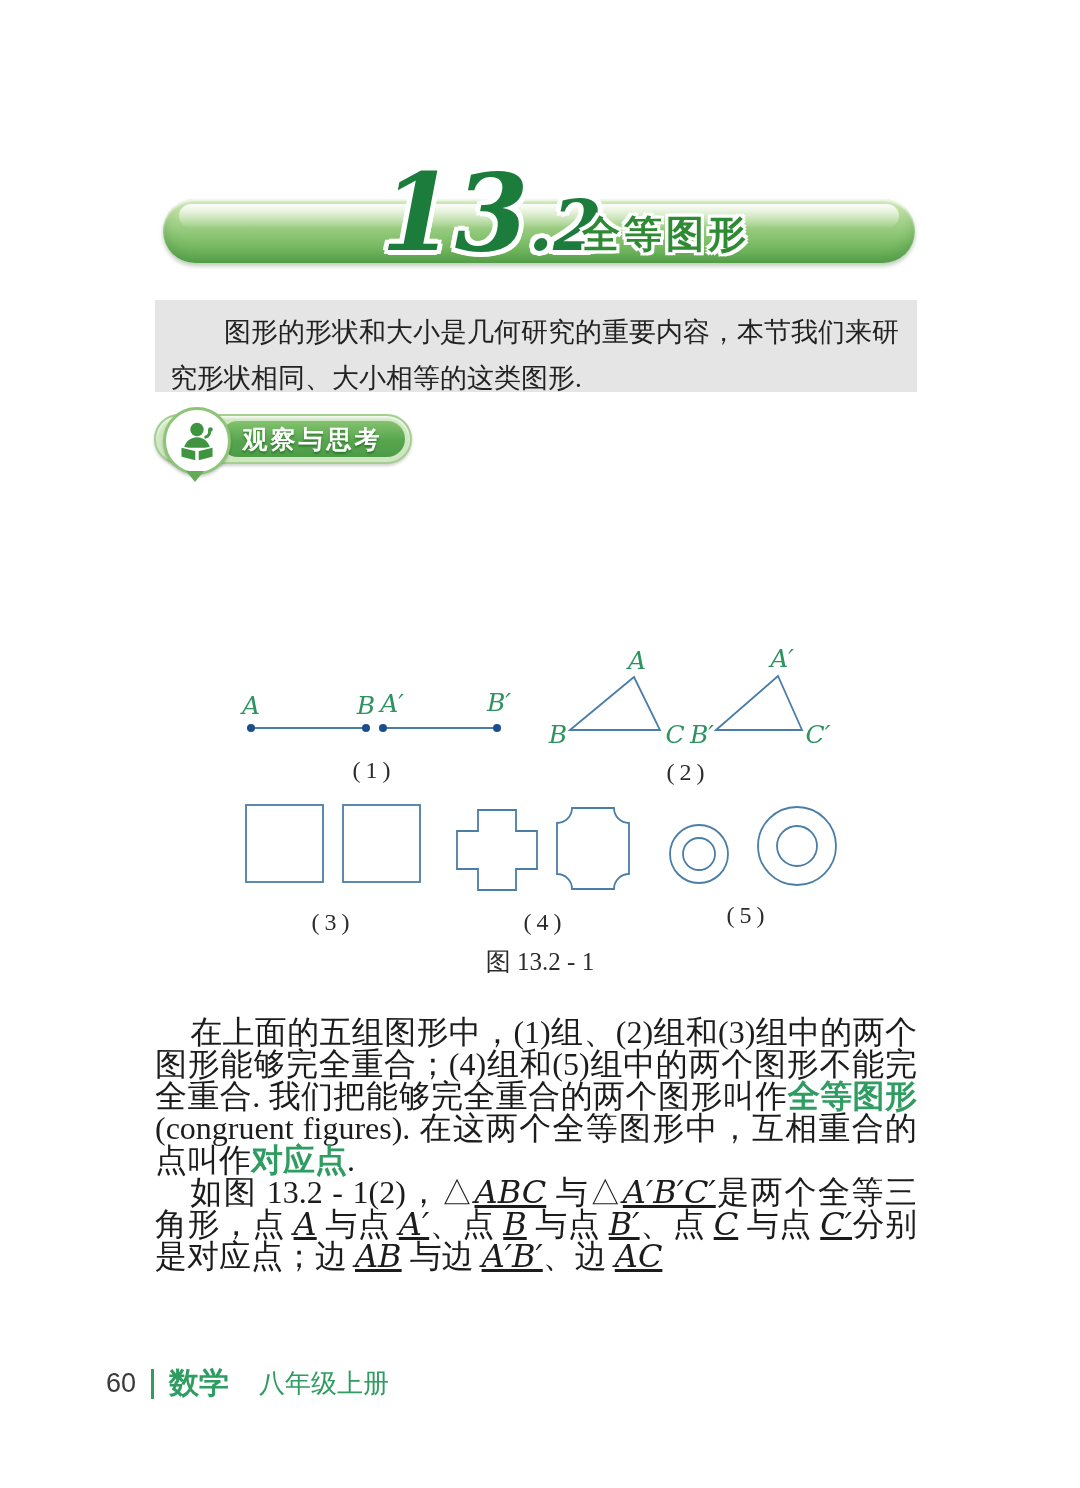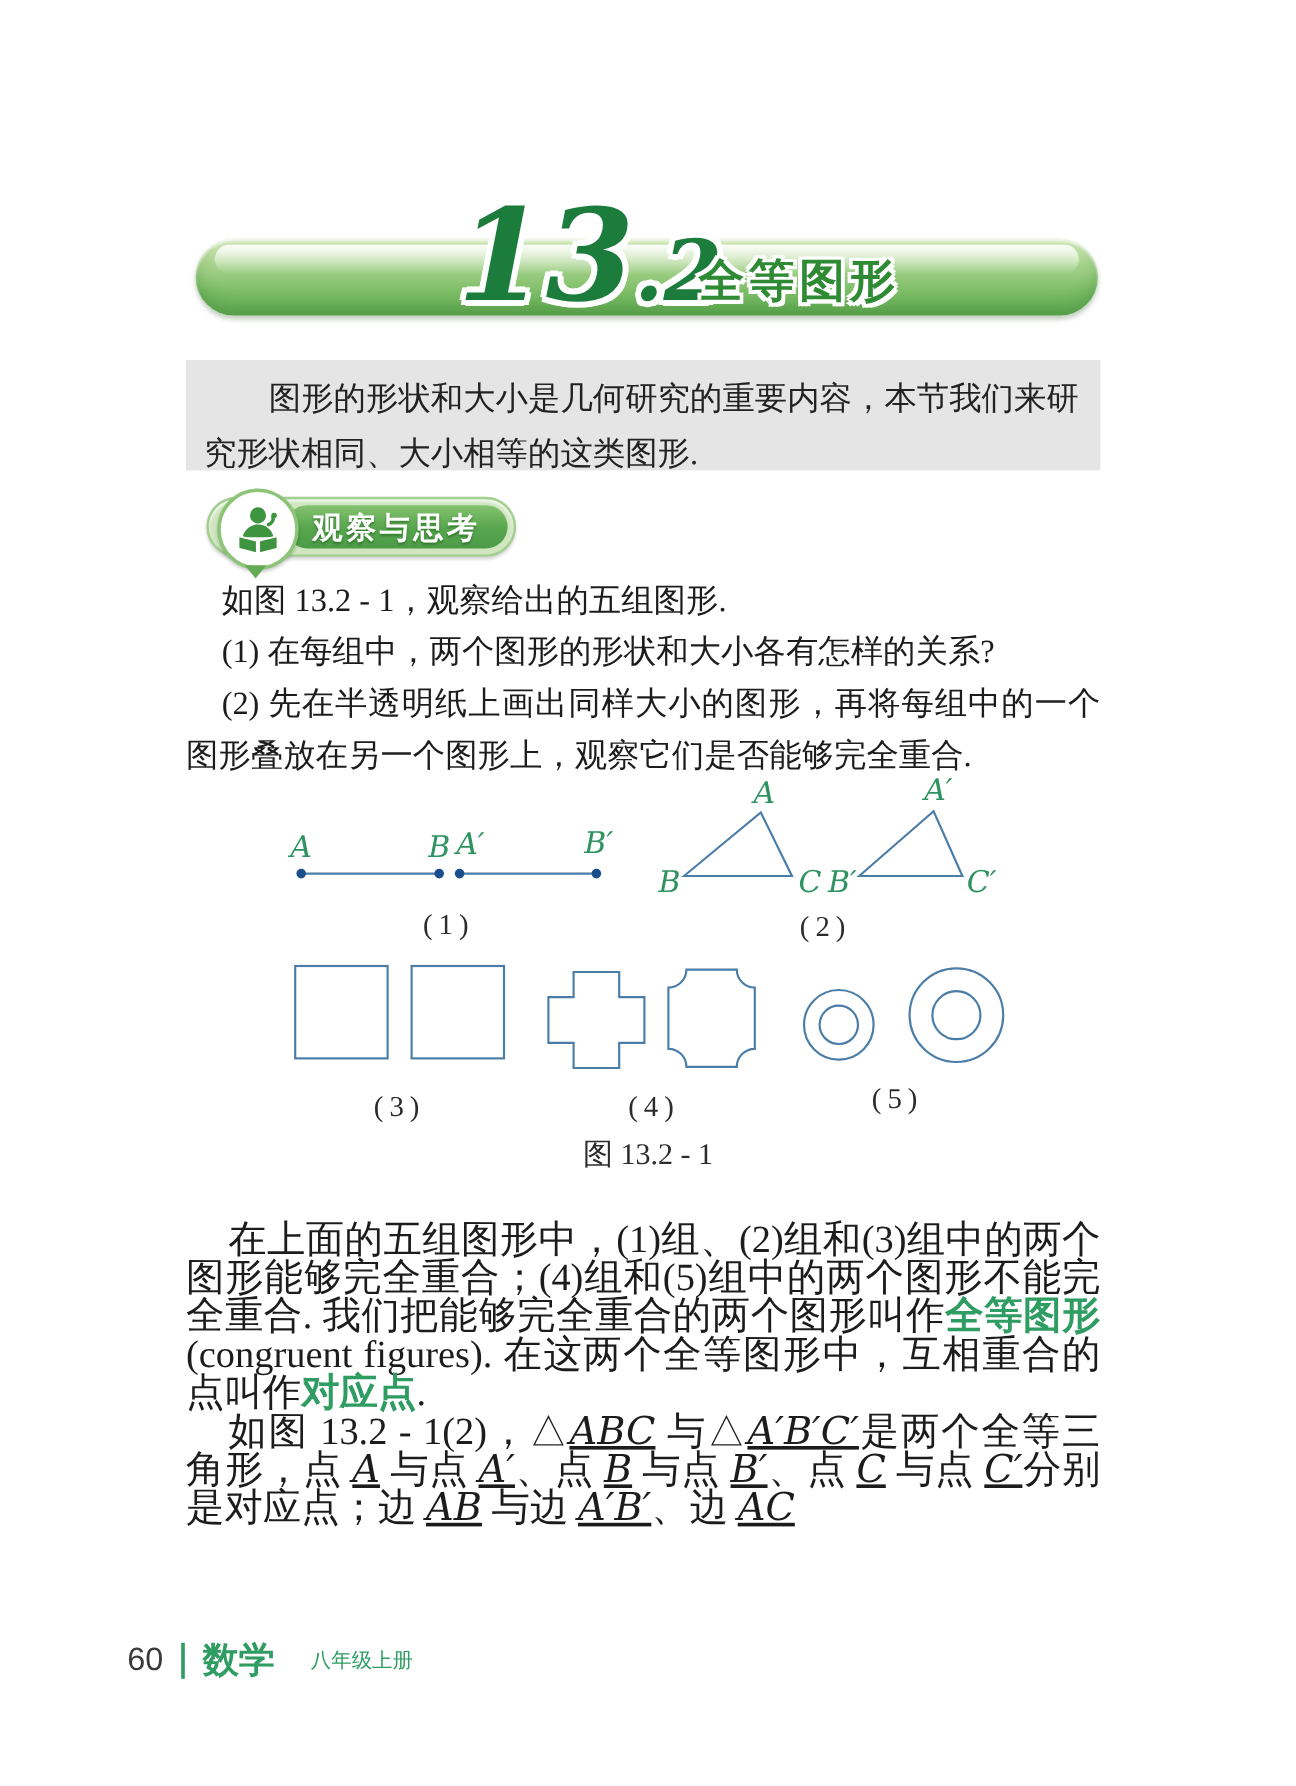--- a/index.html
+++ b/index.html
@@ -21,21 +21,21 @@
   .banner-title{position:absolute;left:582px;top:209px;z-index:3;font-family:"Liberation Sans",sans-serif;
           font-weight:900;font-size:38px;letter-spacing:4px;color:#2e8a33;
           text-shadow:-3px -3px 0 #fff,3px -3px 0 #fff,-3px 3px 0 #fff,3px 3px 0 #fff,-3px 0 0 #fff,3px 0 0 #fff,0 -3px 0 #fff,0 3px 0 #fff;}
 
   
   .intro{position:absolute;left:155px;top:300px;width:762px;height:92px;background:#e5e5e5;
          box-sizing:border-box;padding:9px 15px 0 15px;font-size:27px;line-height:46px;
          color:#222;text-indent:2em;font-family:"Liberation Serif",serif;}
 
   
-  .badge{position:absolute;left:172px;top:414px;width:258px;height:50px;}
+  .badge{position:absolute;left:154px;top:414px;width:258px;height:50px;}
   .badge-pill{position:absolute;left:0;top:0;right:0;bottom:0;background:#cfe6c0;border:2px solid #a3cf90;
          border-radius:27px;box-shadow:inset 0 2px 3px rgba(255,255,255,.85),0 2px 3px rgba(0,0,0,.18);}
   .badge-inner{position:absolute;left:66px;top:7px;right:7px;bottom:7px;border-radius:20px;
          background:linear-gradient(180deg,#84c26f 0%,#57a54e 55%,#4c9c47 100%);
          display:flex;align-items:center;justify-content:center;
          font-family:"Liberation Sans",sans-serif;font-weight:bold;font-size:25px;letter-spacing:3px;
          color:#fff;text-shadow:0 2px 2px rgba(0,70,0,.45);}
   .badge-circle{position:absolute;left:9px;top:-7px;width:62px;height:62px;background:#fff;
          border:3px solid #8cc478;border-radius:50%;z-index:2;display:flex;align-items:center;justify-content:center;
          box-shadow:0 2px 3px rgba(0,0,0,.2);}
@@ -59,21 +59,21 @@
   .pt-label{fill:#2e9360;font-family:"DejaVu Serif",serif;font-style:italic;font-size:25px;}
   .fig-cap{fill:#2c2c2c;font-family:"Liberation Serif",serif;font-size:24px;letter-spacing:5px;}
   .fig-title{fill:#2c2c2c;font-family:"Liberation Serif",serif;font-size:25px;}
 
   
   .footer{position:absolute;left:106px;top:1363px;display:flex;align-items:center;
           font-family:"Liberation Sans",sans-serif;}
   .footer .page-num{font-size:27px;color:#3a3a3a;margin-right:15px;}
   .footer .bar{width:3px;height:30px;background:#2f9c62;margin-right:15px;}
   .footer .subject{font-size:30px;font-weight:bold;color:#2f9c62;margin-right:30px;}
-  .footer .volume{font-size:17px;color:#2f9c62;}
+  .footer .volume{font-size:26px;color:#2f9c62;}
 </style>
 </head>
 <body>
 
 <div class="page">
 
   <div class="banner"></div>
   <div class="sec-num"><span class="big">13</span><span class="dec">.2</span></div>
   <div class="banner-title">全等图形</div>
 
@@ -90,25 +90,20 @@
         <path d="M24 20 C16.5 20 11.5 25.5 10.5 31 L37.5 31 C36.5 25.5 31.5 20 24 20 Z" fill="#3f9440"></path>
         <path d="M7 30 L23 34 L23 45 L7 41 Z" fill="#3f9440" stroke="#ffffff" stroke-width="1.6"></path>
         <path d="M41 30 L25 34 L25 45 L41 41 Z" fill="#3f9440" stroke="#ffffff" stroke-width="1.6"></path>
         <path d="M33 20 q5 -2 4 -7" fill="none" stroke="#3f9440" stroke-width="3" stroke-linecap="round"></path>
         <circle cx="38" cy="12" r="2.4" fill="#3f9440"></circle>
       </svg>
     </div>
     <div class="badge-arrow"></div>
   </div>
 
-  <div class="lead">
-    <p>如图 13.2 - 1，观察给出的五组图形.</p>
-    <p>(1) 在每组中，两个图形的形状和大小各有怎样的关系?</p>
-    <p>(2) 先在半透明纸上画出同样大小的图形，再将每组中的一个图形叠放在另一个图形上，观察它们是否能够完全重合.</p>
-  </div>
 
   <svg class="figure-svg" width="1080" height="350" viewBox="0 640 1080 350">
 
     <g>
       <line class="fig-line" x1="251" y1="728" x2="366" y2="728"></line>
       <circle class="fig-dot" cx="251" cy="728" r="4"></circle>
       <circle class="fig-dot" cx="366" cy="728" r="4"></circle>
       <line class="fig-line" x1="383" y1="728" x2="497" y2="728"></line>
       <circle class="fig-dot" cx="383" cy="728" r="4"></circle>
       <circle class="fig-dot" cx="497" cy="728" r="4"></circle>

